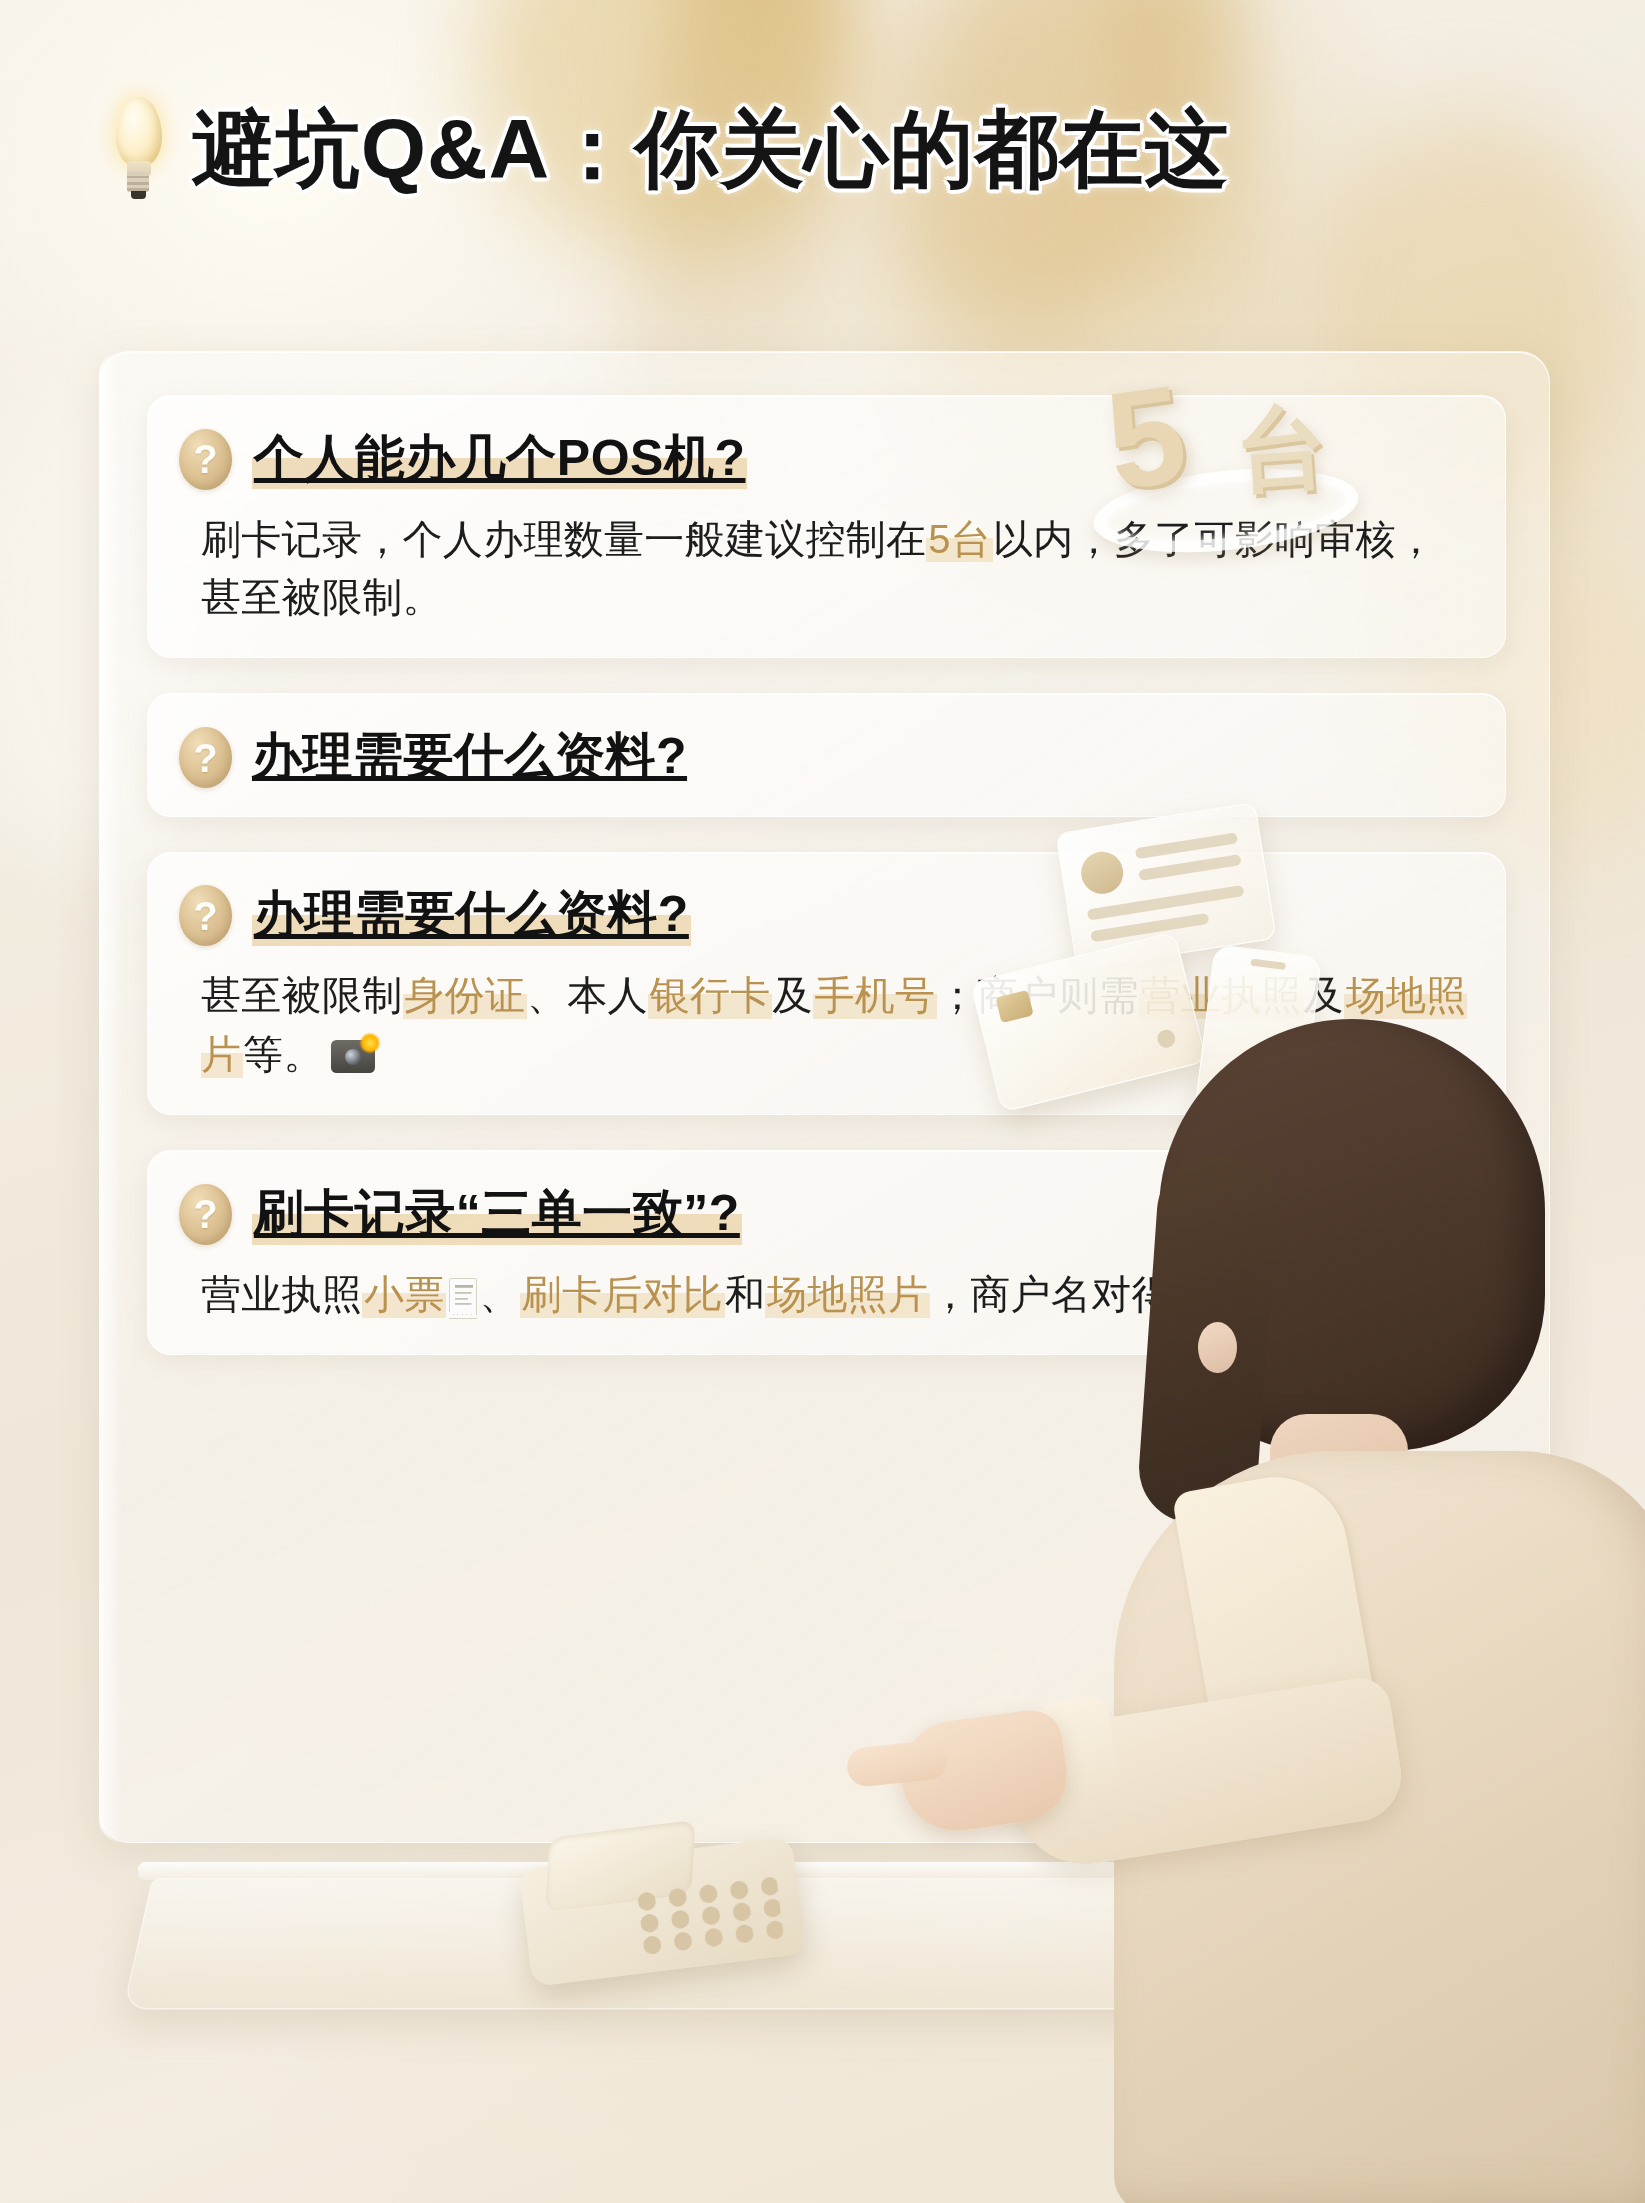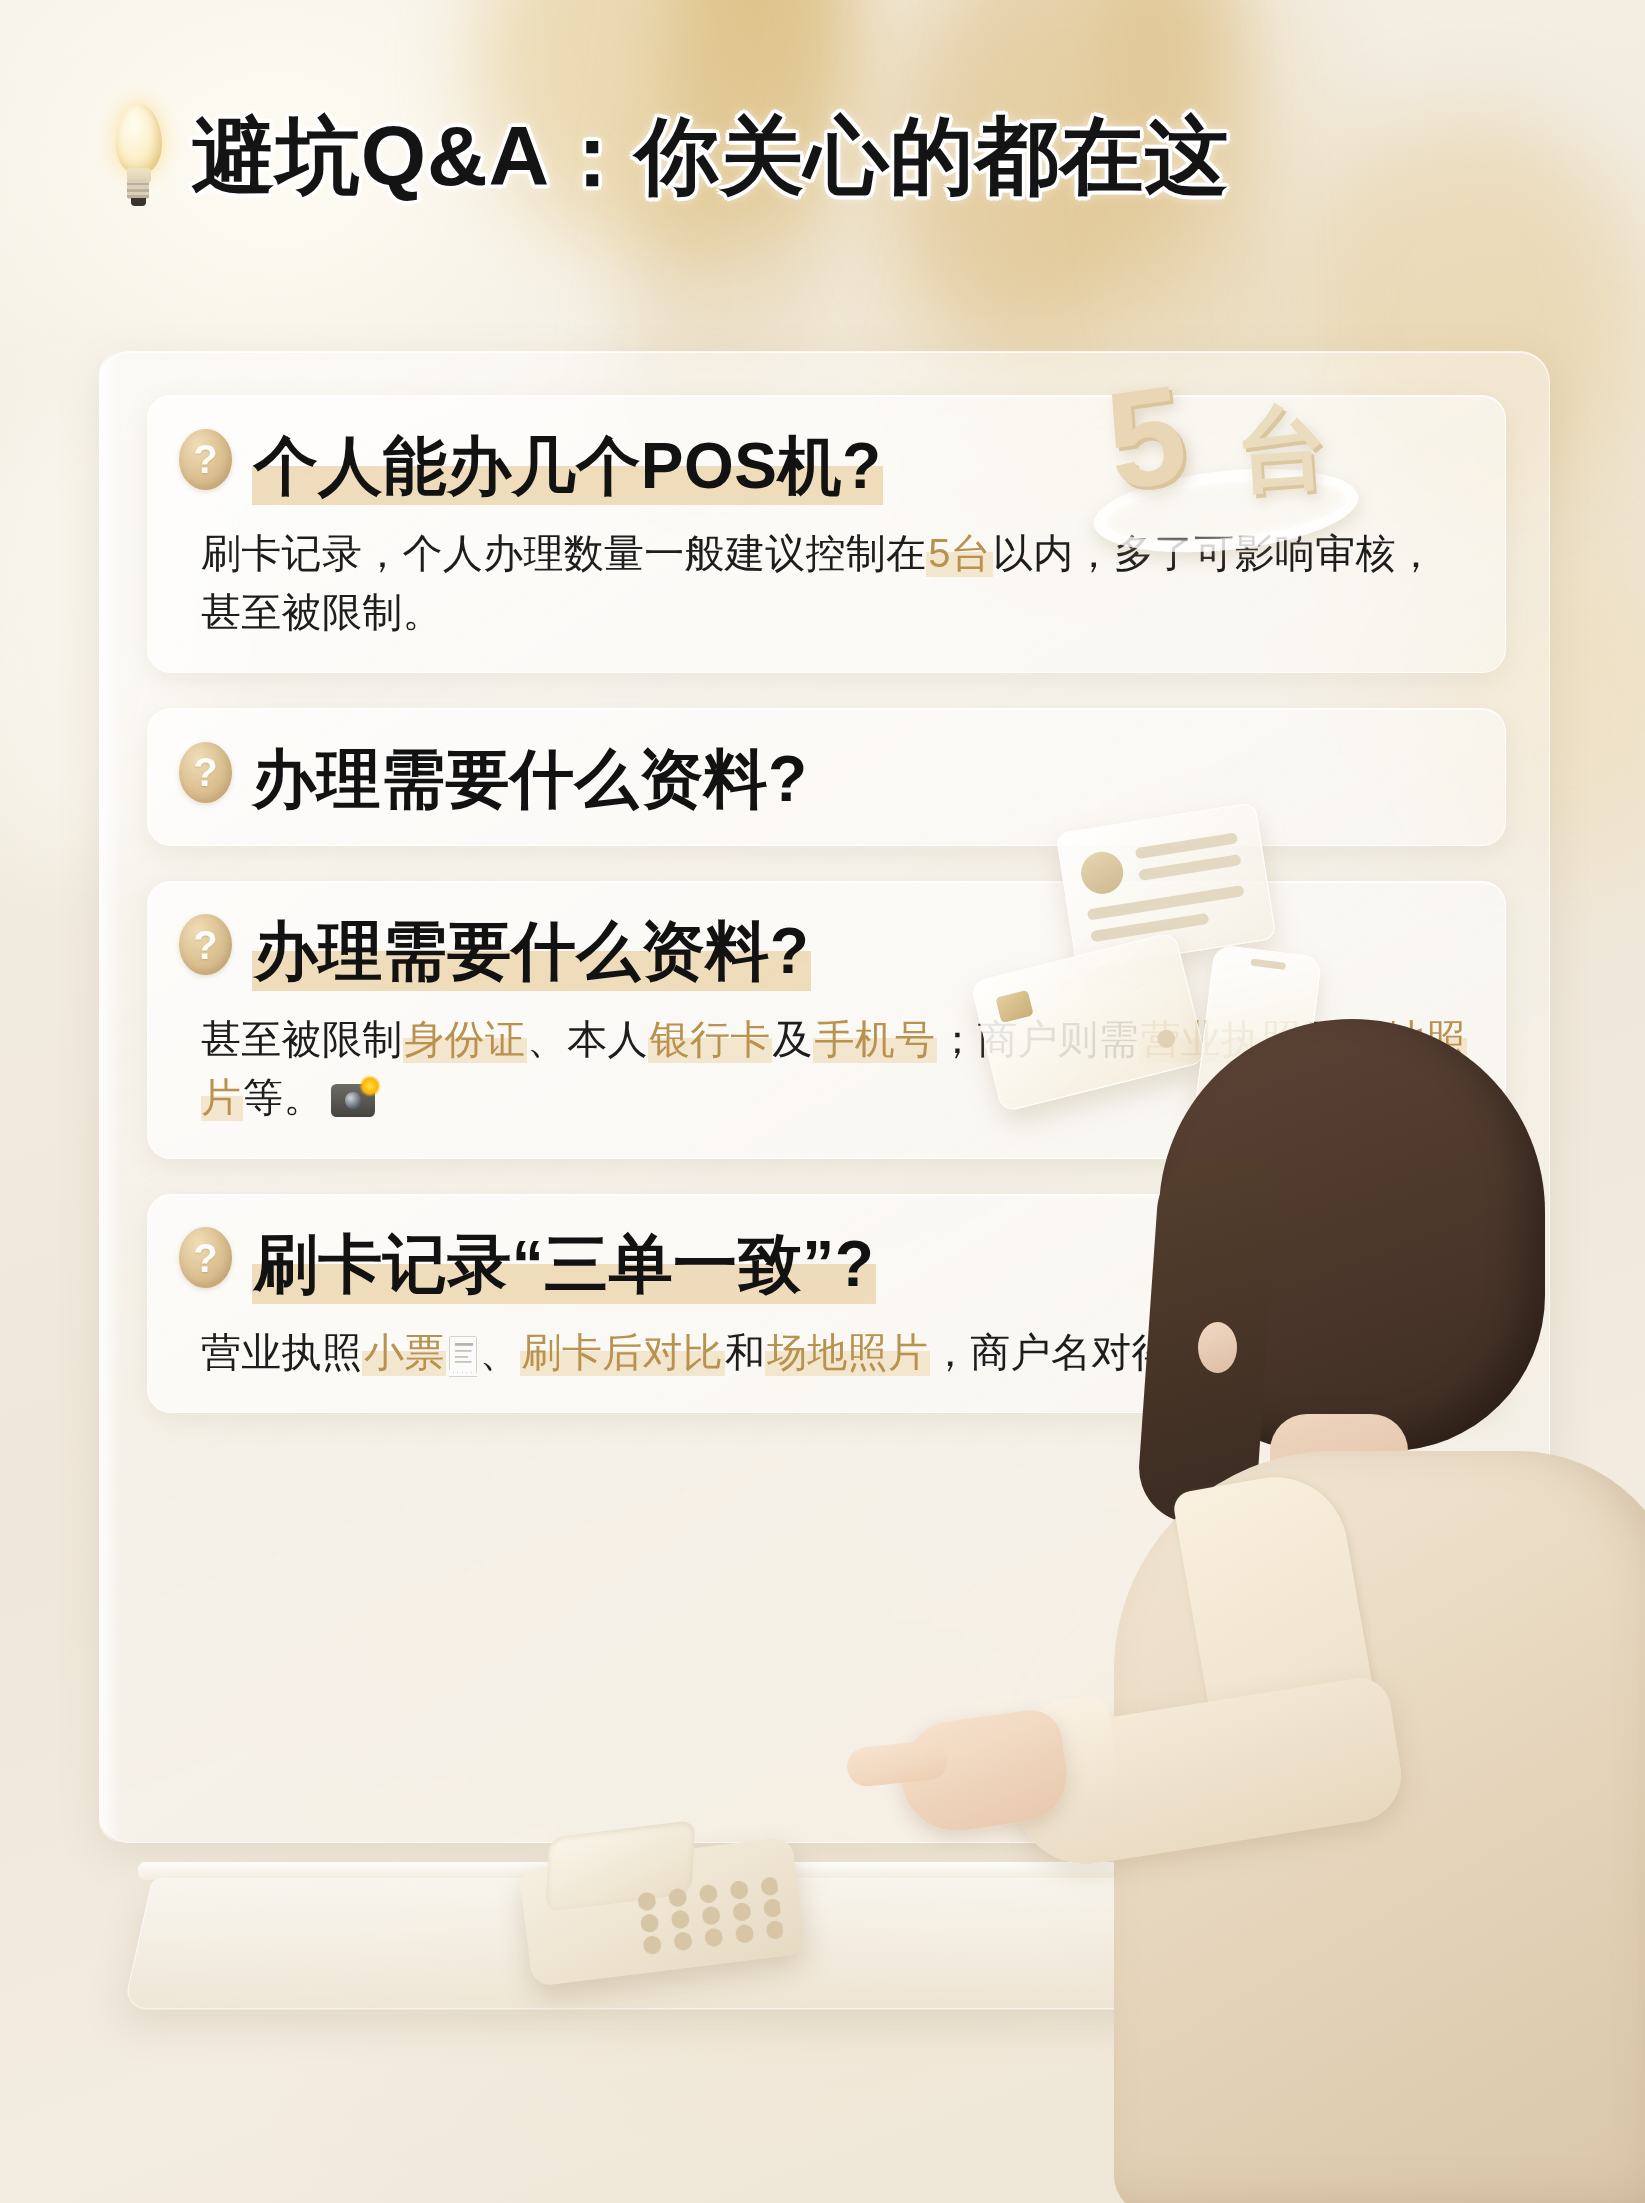--- a/index.html
+++ b/index.html
@@ -38,21 +38,21 @@
     filter: blur(35px); transform: rotate(8deg); border-radius: 83px;
   }
   .streak2 {
     position: absolute; left: 1130px; top: -55px; width: 138px; height: 514px;
     background: linear-gradient(180deg, rgba(214,180,112,.45), rgba(214,180,112,0));
     filter: blur(31px); transform: rotate(-6deg); border-radius: 73px;
   }
 
   
   .header {
-    position: absolute; left: 110px; top: 104px;
+    position: absolute; left: 110px; top: 97px;
     display: flex; align-items: center; gap: 24px;
     z-index: 6;
   }
   .bulb-icon {
     position: relative; width: 57px; height: 103px; flex: none;
   }
   .bulb-icon .glass {
     position: absolute; left: 5.5px; top: 0; width: 46px; height: 70px;
     border-radius: 50% 50% 44% 44% / 58% 58% 42% 42%;
     background: radial-gradient(ellipse at 38% 30%, #fffdf2 0%, #fdf1cd 45%, #f4dda0 80%, #e7cb8c 100%);
@@ -133,22 +133,22 @@
     flex: none; width: 53px; height: 61px; margin-top: 3.7px;
     border-radius: 50%;
     background: radial-gradient(ellipse at 36% 28%, #f0ddb8 0%, #ddc294 48%, #cbae7e 100%);
     box-shadow: inset -2.8px -3.7px 7.3px rgba(170,140,92,.4), 0 1.8px 5.5px rgba(160,135,90,.25);
     display: flex; align-items: center; justify-content: center;
     color: #fffdf7; font-size: 40px; font-weight: 700; line-height: 1;
     text-shadow: 0 0.9px 1.8px rgba(150,120,75,.35);
   }
 
   .q-text {
-    font-size: 64px; font-weight: 700; color: #121212; line-height: 1.18;
-    letter-spacing: 0.5px; padding-top: 3.7px;
+    font-size: 50px; font-weight: 700; color: #121212; line-height: 1.18;
+    letter-spacing: 0.5px; padding-top: 3.7px; text-decoration: underline;
   }
   .q-text .hl {
     background: linear-gradient(180deg, rgba(235,214,176,0) 48%, rgba(235,214,176,.85) 48%, rgba(235,214,176,.85) 100%);
     padding: 0 1.8px 3.7px;
   }
 
   .a-text {
     margin: 20px 0 0 22px;
     font-size: 40px; line-height: 1.46; color: #1d1d1d; letter-spacing: 0.3px;
   }

